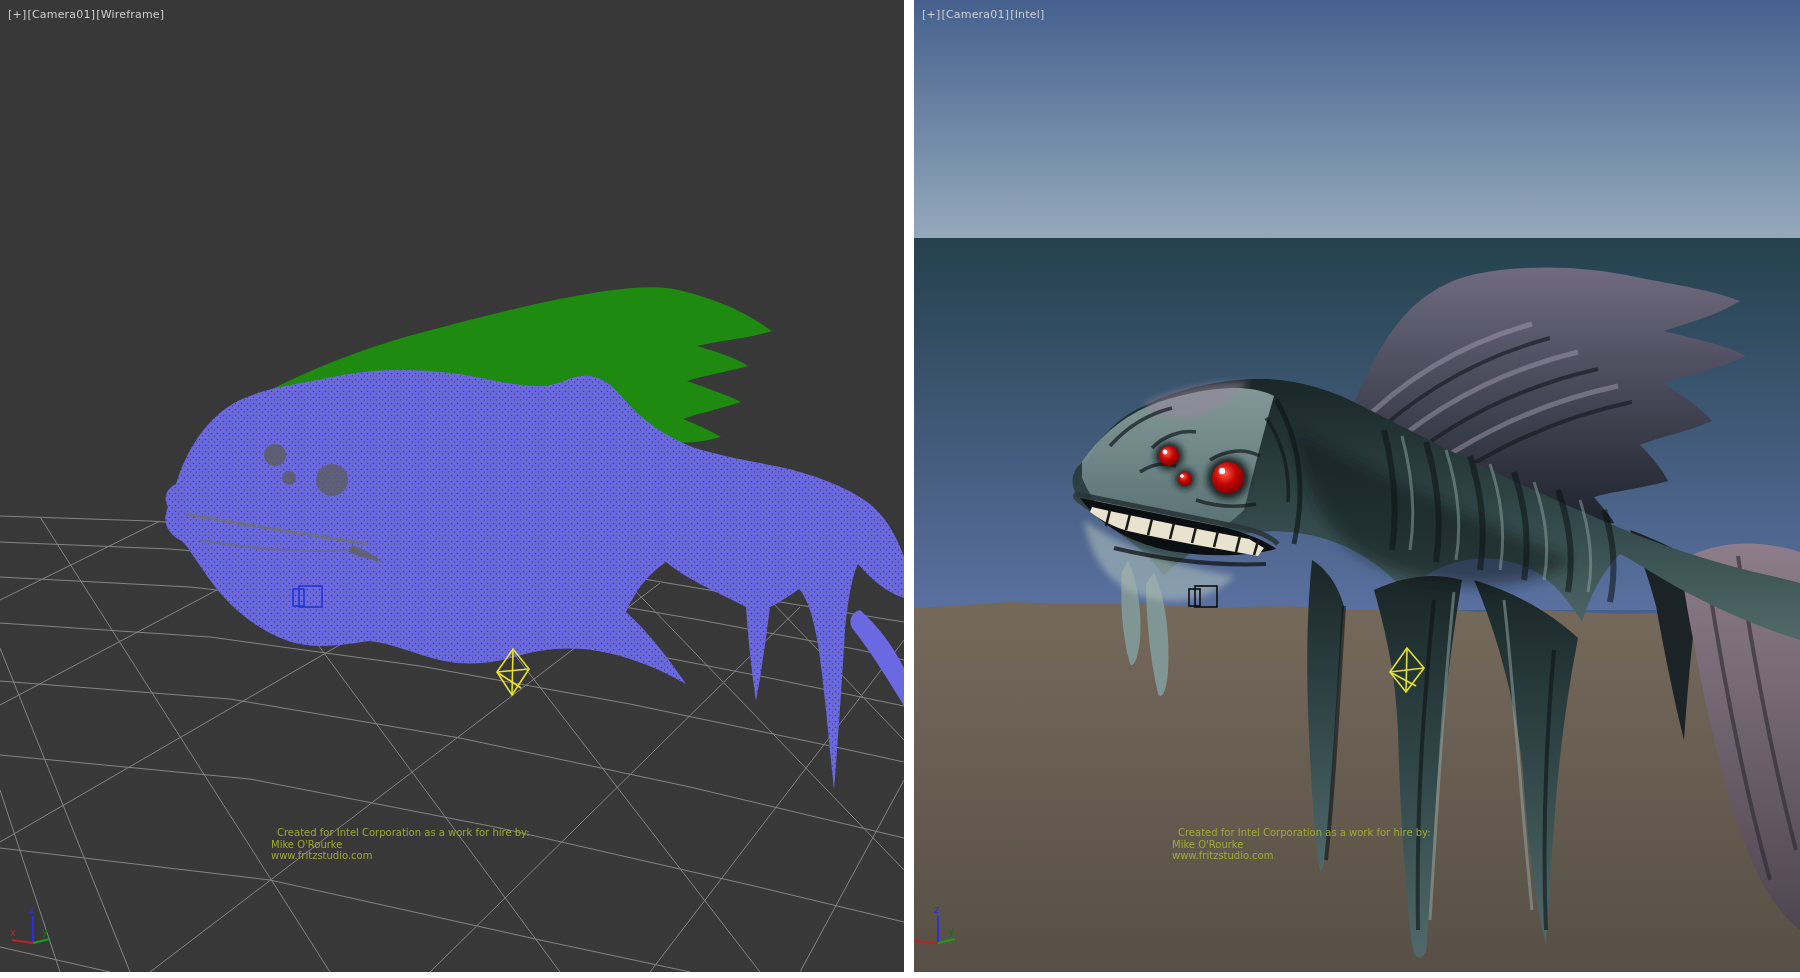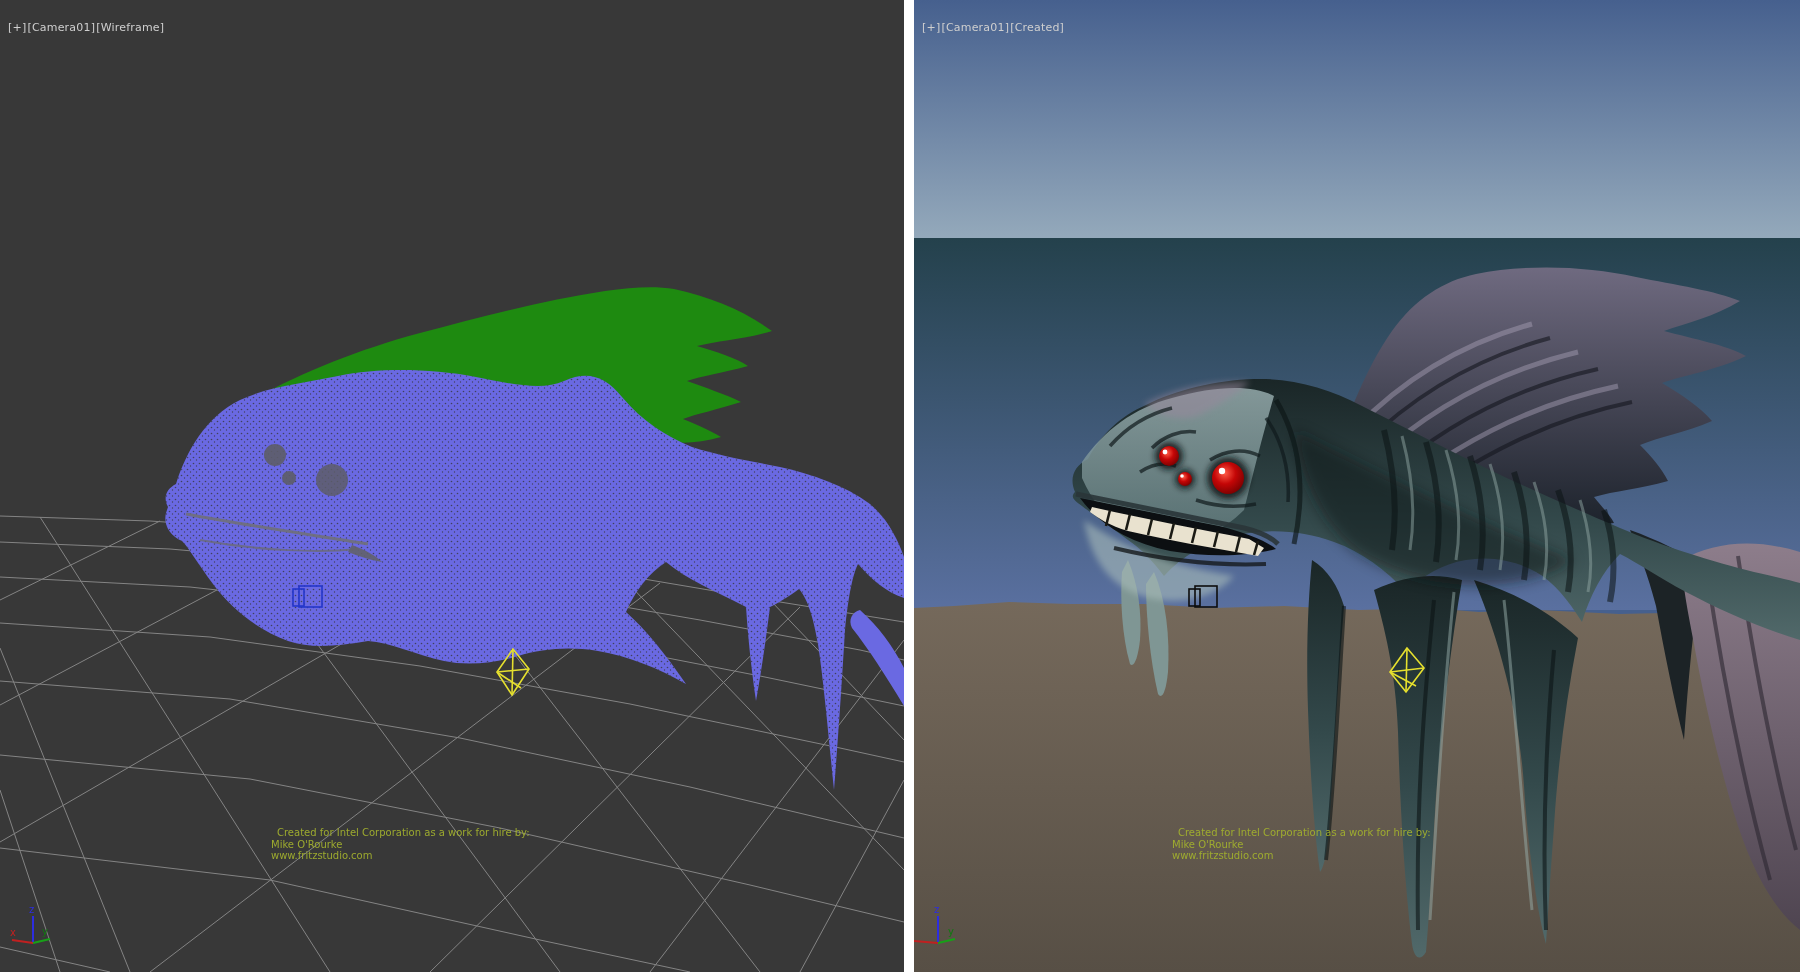--- a/index.html
+++ b/index.html
@@ -7,21 +7,21 @@
     --helperBlue:#2336cc; --helperYellow:#e6e02e; --watermark:#a2b02e; --labelText:#cfcfcf;
     --divider:#ffffff; --axisX:#c02020; --axisY:#18a018; --axisZ:#2d2de0;
   }
   *{margin:0;padding:0;box-sizing:border-box;}
   body{background:#666;font-family:"DejaVu Sans","Liberation Sans",sans-serif;}
   #stage{position:relative;width:1800px;height:978px;background:var(--divider);overflow:hidden;}
   .viewport{position:absolute;top:0;height:972px;overflow:hidden;}
   .viewport.left{left:0;width:904px;background:var(--leftBg);}
   .viewport.right{left:914px;width:886px;background:#46608e;}
   .viewport svg{position:absolute;left:0;top:0;}
-  .vp-label{position:absolute;left:8px;top:21px;font-size:11px;letter-spacing:0.2px;
+  .vp-label{position:absolute;left:8px;top:8px;font-size:11px;letter-spacing:0.2px;
     color:var(--labelText);z-index:5;white-space:nowrap;cursor:default;}
   .vp-label span{margin-right:1px;}
   .watermark{position:absolute;z-index:5;color:var(--watermark);font-size:10px;
     line-height:11.5px;white-space:nowrap;opacity:.95;margin-top:32px;}
   .watermark .wm1{padding-left:6px;}
   .left .watermark{left:271px;top:795px;}
   .right .watermark{left:258px;top:795px;}
 </style>
 </head>
 <body>
@@ -125,21 +125,21 @@
     <div class="watermark">
       <div class="wm1">Created for Intel Corporation as a work for hire by:</div>
       <div>Mike O'Rourke</div>
       <div>www.fritzstudio.com</div>
     </div>
   </div>
 
   <div class="viewport right">
 
     <div class="vp-label">
-      <span>[+]</span><span>[Camera01]</span><span>[Created]</span>
+      <span>[+]</span><span>[Camera01]</span><span>[Intel]</span>
     </div>
 
     <svg width="886" height="972" viewBox="0 0 886 972">
       <defs>
         <linearGradient id="skyGrad" x1="0" y1="0" x2="0" y2="1">
           <stop offset="0" stop-color="#46608e"></stop>
             <stop offset="1" stop-color="#94a9bb"></stop>
         </linearGradient>
         <linearGradient id="seaGrad" x1="0" y1="0" x2="0" y2="1">
           <stop offset="0" stop-color="#24414c"></stop>

